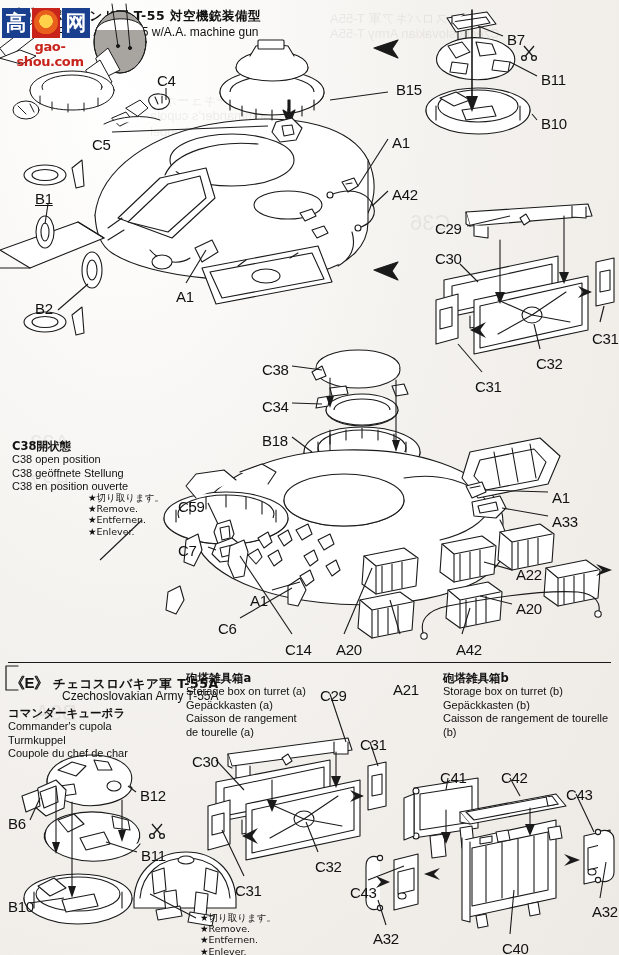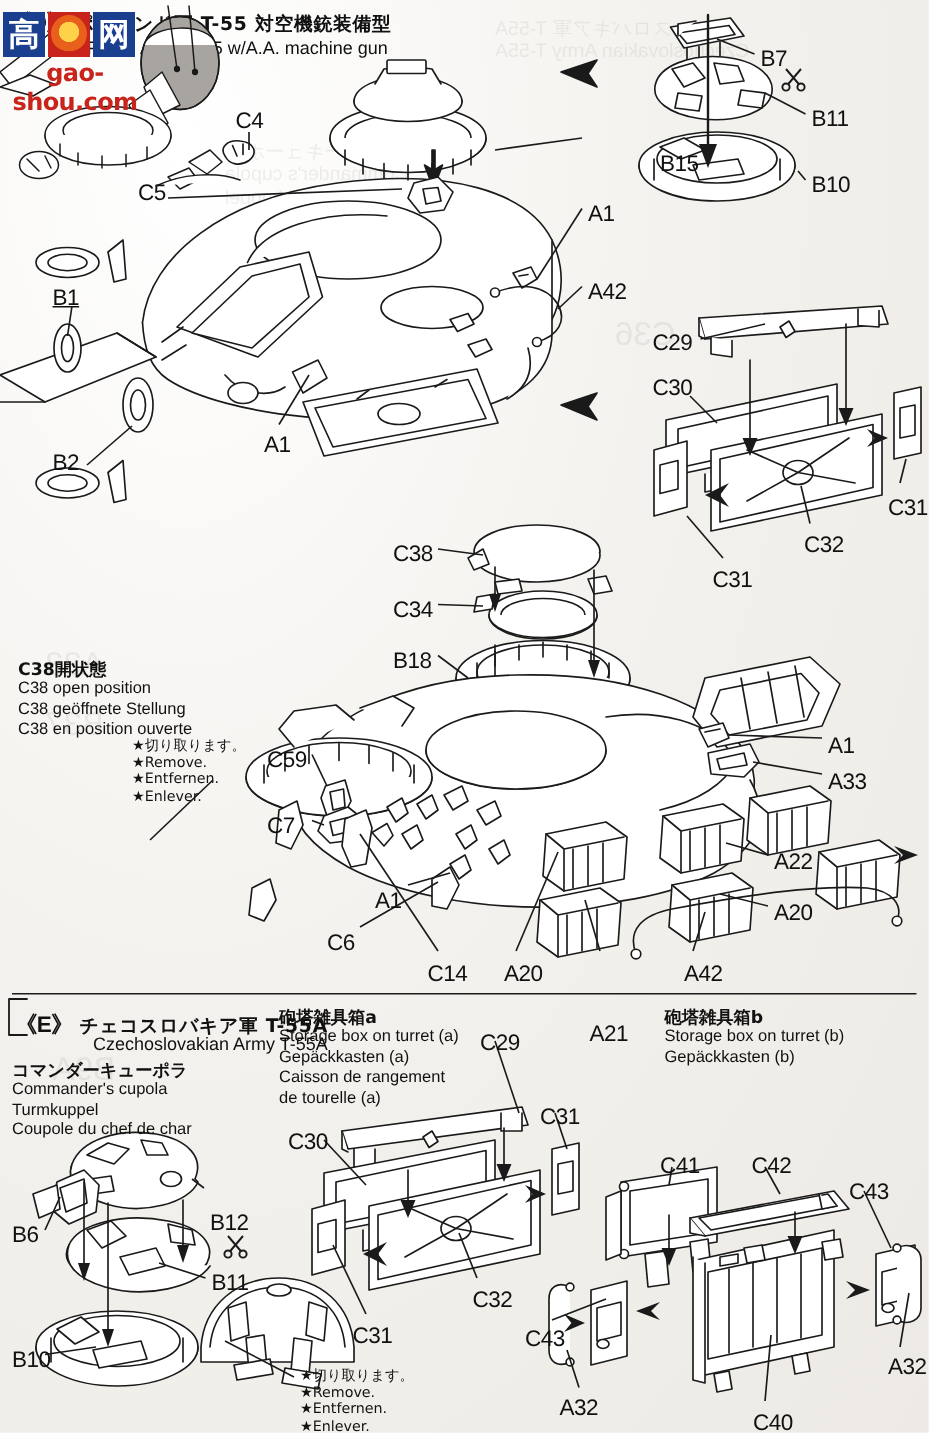--- a/index.html
+++ b/index.html
@@ -48,21 +48,21 @@
   .wm{position:absolute;left:2px;top:8px;width:96px;height:46px;z-index:40;}
   .wm .blk{position:absolute;top:0;width:28px;height:30px;background:#1b3f8f;
            color:#fff;font-family:"DejaVu Sans",sans-serif;font-size:21px;font-weight:bold;
            text-align:center;line-height:30px;}
   .wm .b1{left:0;}
   .wm .b2{left:30px;background:#c8241c;}
   .wm .b3{left:60px;}
   .wm .dot{position:absolute;left:32px;top:2px;width:24px;height:25px;border-radius:50%;
            background:radial-gradient(circle at 50% 45%,#ffd24a 0 36%,#e8601c 38% 70%,#c8241c 72% 100%);}
   .wm .url{position:absolute;left:0;top:31px;width:96px;text-align:center;color:#c8241c;
-           font-size:16px;font-weight:bold;font-family:"DejaVu Sans",sans-serif;letter-spacing:-.4px;}
+           font-size:13px;font-weight:bold;font-family:"DejaVu Sans",sans-serif;letter-spacing:-.4px;}
 
   svg{display:block;}
   .art{position:absolute;pointer-events:none;}
   .art svg{overflow:visible;}
 </style>
 </head>
 <body>
 
 <div class="page"></div>
 
@@ -616,20 +616,21 @@
   <div>Storage box on turret (a)</div>
   <div>Gepäckkasten (a)</div>
   <div>Caisson de rangement</div>
   <div>de tourelle (a)</div>
 </div>
 
 <div class="ml" style="position:absolute;left:443px;top:672px;">
   <div class="l1">砲塔雑具箱b</div>
   <div>Storage box on turret (b)</div>
   <div>Gepäckkasten (b)</div>
+  <div>Caisson de rangement de tourelle (b)</div>
 </div>
 
 <div class="stars" style="left:200px;top:912px;">
   <div>★切り取ります。</div>
   <div>★Remove.</div>
   <div>★Entfernen.</div>
   <div>★Enlever.</div>
 </div>
 
 <div class="art" style="left:0;top:0;width:619px;height:955px;">
@@ -685,22 +686,22 @@
   <path d="M386 925 L378 900"></path>
   <path d="M600 898 L606 862"></path>
   <path d="M510 934 L514 890"></path>
 
   <path d="M196 918 L150 894"></path>
 </svg>
 </div>
 
 <div id="labels-d">
     <div class="pn" style="left: 157px; top: 72px;">C4</div>
-    <div class="pn" style="left: 92px; top: 120px;">C5</div>
-    <div class="pn" style="left: 396px; top: 101px; margin-left: 44px;">B15</div>
+    <div class="pn" style="left: 92px; top: 136px;">C5</div>
+    <div class="pn" style="left: 396px; top: 81px;">B15</div>
     <div class="pn" style="left: 507px; top: 31px;">B7</div>
     <div class="pn" style="left: 541px; top: 71px;">B11</div>
     <div class="pn" style="left: 541px; top: 115px;">B10</div>
     <div class="pn" style="left: 392px; top: 134px;">A1</div>
     <div class="pn" style="left: 392px; top: 186px;">A42</div>
     <div class="pn" style="left: 35px; top: 190px; text-decoration: underline;">B1</div>
     <div class="pn" style="left: 35px; top: 300px;">B2</div>
     <div class="pn" style="left: 176px; top: 288px;">A1</div>
     <div class="pn" style="left: 435px; top: 220px;">C29</div>
     <div class="pn" style="left: 435px; top: 250px;">C30</div>
@@ -717,21 +718,21 @@
     <div class="pn" style="left: 285px; top: 641px;">C14</div>
     <div class="pn" style="left: 336px; top: 641px;">A20</div>
     <div class="pn" style="left: 393px; top: 641px; margin-top: 40px;">A21</div>
     <div class="pn" style="left: 456px; top: 641px;">A42</div>
     <div class="pn" style="left: 552px; top: 489px;">A1</div>
     <div class="pn" style="left: 552px; top: 513px;">A33</div>
     <div class="pn" style="left: 516px; top: 566px;">A22</div>
     <div class="pn" style="left: 516px; top: 600px;">A20</div>
   </div>
 <div id="labels-e">
-    <div class="pn" style="left: 140px; top: 787px; margin-top: 20px;">B12</div>
+    <div class="pn" style="left: 140px; top: 787px;">B12</div>
     <div class="pn" style="left: 8px; top: 815px;">B6</div>
     <div class="pn" style="left: 141px; top: 847px;">B11</div>
     <div class="pn" style="left: 8px; top: 898px;">B10</div>
     <div class="pn" style="left: 320px; top: 687px;">C29</div>
     <div class="pn" style="left: 192px; top: 753px;">C30</div>
     <div class="pn" style="left: 360px; top: 736px;">C31</div>
     <div class="pn" style="left: 235px; top: 882px;">C31</div>
     <div class="pn" style="left: 315px; top: 858px;">C32</div>
     <div class="pn" style="left: 440px; top: 769px;">C41</div>
     <div class="pn" style="left: 501px; top: 769px;">C42</div>

